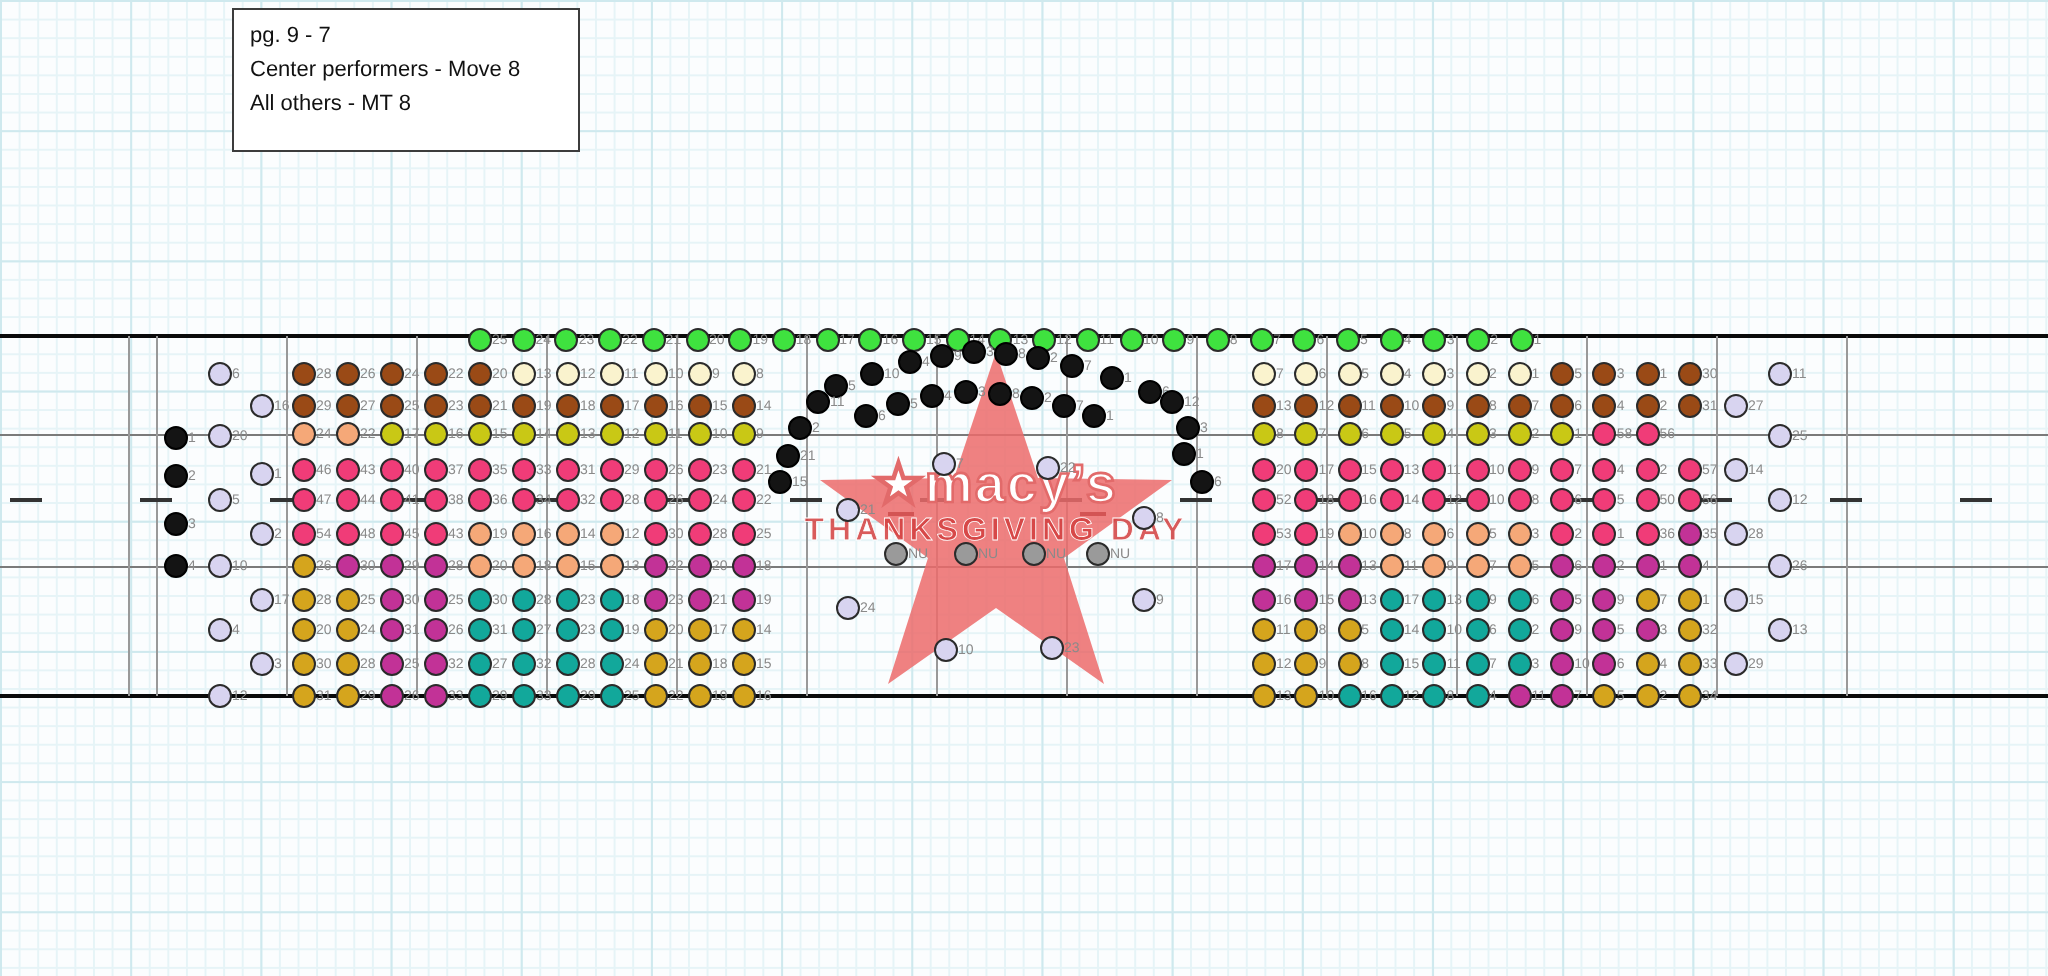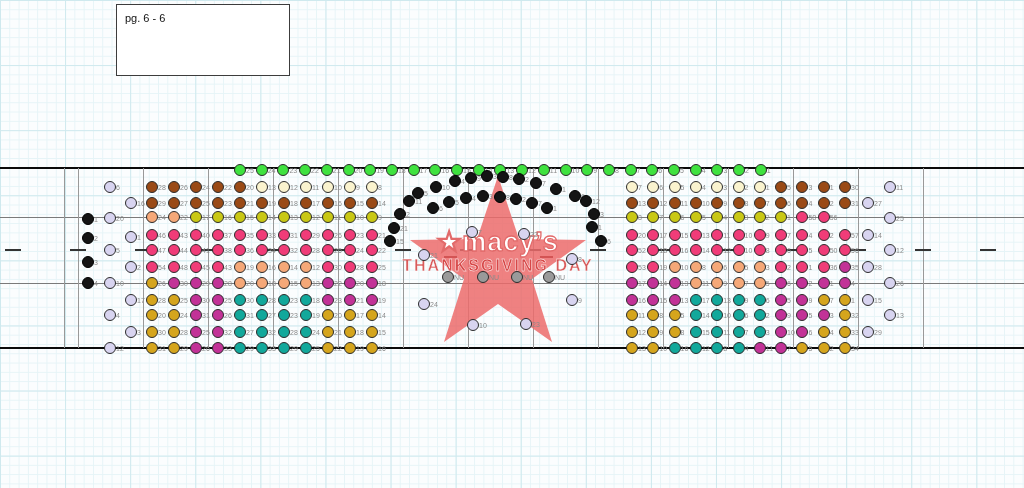--- a/index.html
+++ b/index.html
@@ -737,15 +737,17 @@
       <div class="dotlabel" style="left: 592px; top: 198px;">12</div>
       <div class="dot" style="left: 588px; top: 208px; background: rgb(20, 20, 20); border-color: rgb(0, 0, 0);"></div>
       <div class="dotlabel" style="left: 600px; top: 211px;">3</div>
       <div class="dot" style="left: 586px; top: 221px; background: rgb(20, 20, 20); border-color: rgb(0, 0, 0);"></div>
       <div class="dotlabel" style="left: 598px; top: 224px;">1</div>
       <div class="dot" style="left: 595px; top: 235px; background: rgb(20, 20, 20); border-color: rgb(0, 0, 0);"></div>
       <div class="dotlabel" style="left: 607px; top: 238px;">6</div>
     </div>
 
   <div id="notebox">
-    <div>pg. 6 - 6</div>
+    <div>pg. 9 - 7</div>
+    <div>Center performers - Move 8</div>
+    <div>All others - MT 8</div>
   </div>
 </div>
 
 </body></html>

